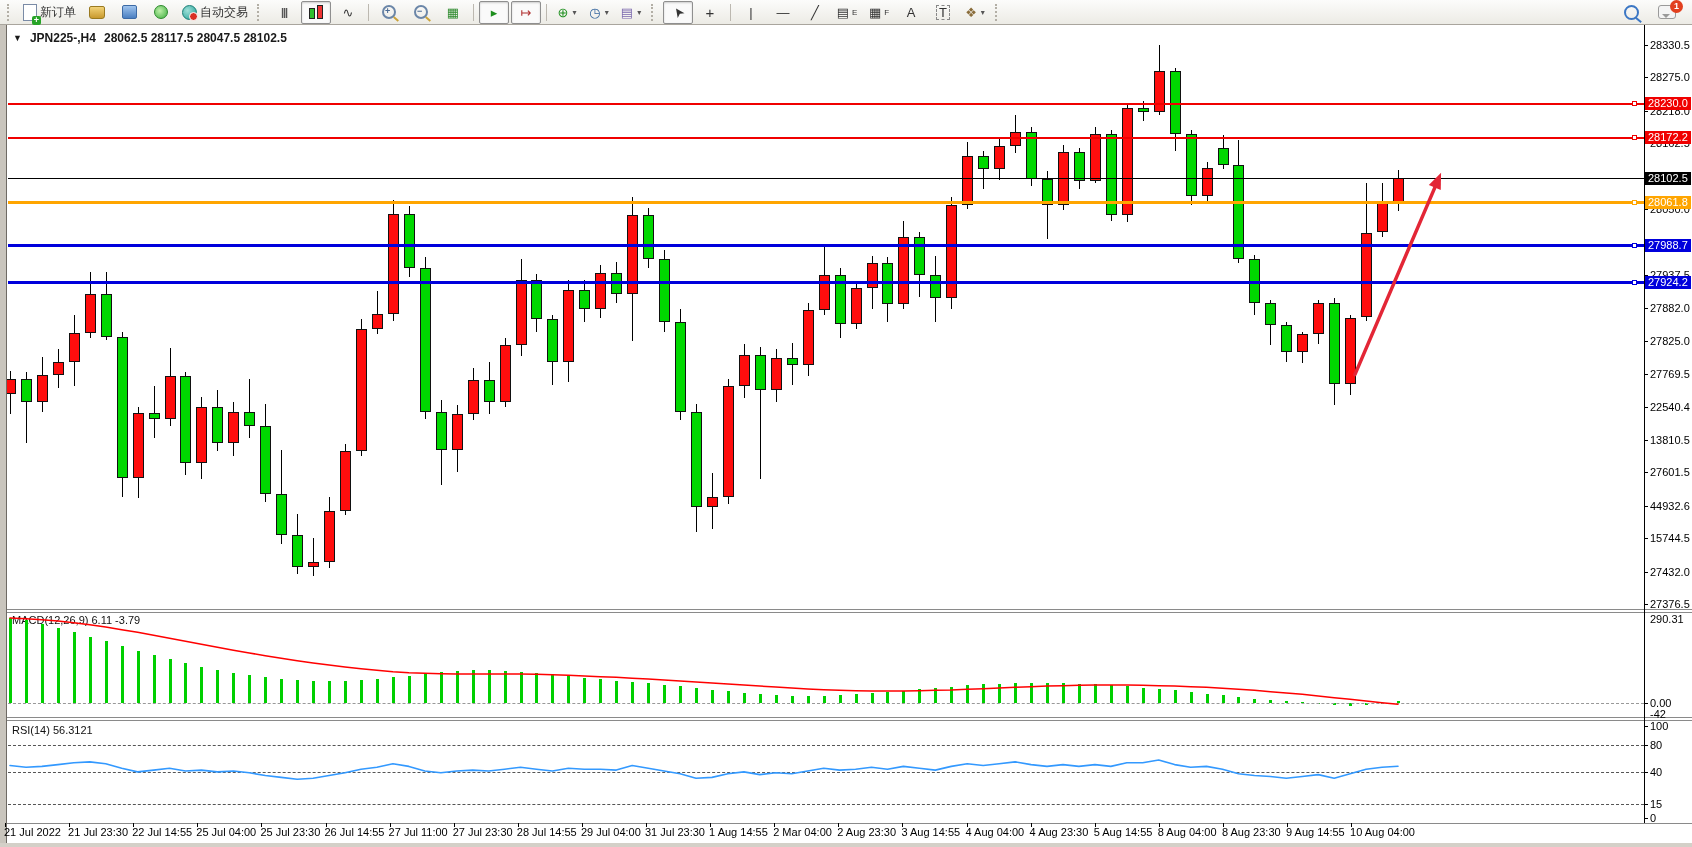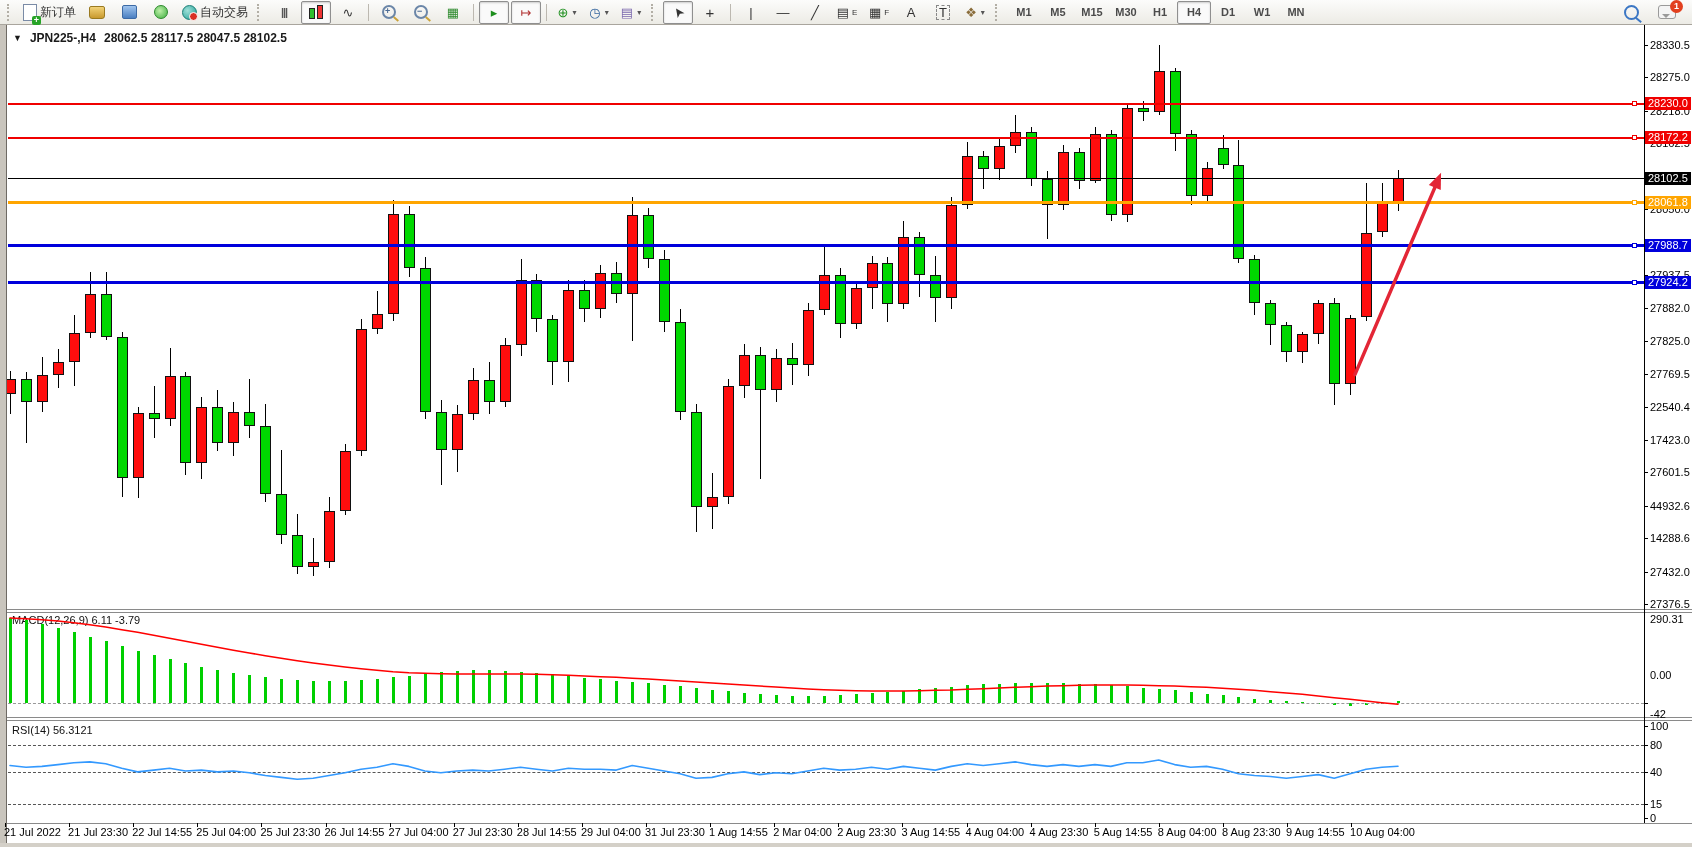--- a/index.html
+++ b/index.html
@@ -157,21 +157,20 @@
         <span class="glyph">A</span>
       </span>
     <span class="tbtn">
         <span class="glyph" style="border:1px dashed #888;padding:0 2px;">T</span>
       </span>
     <span class="tbtn">
         <span class="glyph" style="color:#8a6d3b">❖</span>
         <span class="dd">▾</span>
       </span>
     <span class="grip"></span>
-    <span id="tf-group"><span class="tbtn tf">M1</span><span class="tbtn tf">M5</span><span class="tbtn tf">M15</span><span class="tbtn tf">M30</span><span class="tbtn tf">H1</span><span class="tbtn tf pressed">H4</span><span class="tbtn tf">D1</span><span class="tbtn tf">W1</span><span class="tbtn tf">MN</span></span>
     <span id="tb-right">
       <span class="tbtn">
           <span class="search-mag"></span>
         </span>
       <span class="tbtn">
         <span class="chat">
           <span class="cnt">1</span>
         </span>
       </span>
     </span>
@@ -204,27 +203,27 @@
         <div class="price-lab" style="top: 244.199px;">27937.5</div>
         <div class="tickmark" style="top: 282.75px;"></div>
         <div class="price-lab" style="top: 276.75px;">27882.0</div>
         <div class="tickmark" style="top: 316.181px;"></div>
         <div class="price-lab" style="top: 310.181px;">27825.0</div>
         <div class="tickmark" style="top: 348.732px;"></div>
         <div class="price-lab" style="top: 342.732px;">27769.5</div>
         <div class="tickmark" style="top: 382.163px;"></div>
         <div class="price-lab" style="top: 376.163px;">22540.4</div>
         <div class="tickmark" style="top: 414.715px;"></div>
-        <div class="price-lab" style="top: 408.715px;">17423.0</div>
+        <div class="price-lab" style="top: 408.715px;">13810.5</div>
         <div class="tickmark" style="top: 447.266px;"></div>
         <div class="price-lab" style="top: 441.266px;">27601.5</div>
         <div class="tickmark" style="top: 480.697px;"></div>
         <div class="price-lab" style="top: 474.697px;">44932.6</div>
         <div class="tickmark" style="top: 513.248px;"></div>
-        <div class="price-lab" style="top: 507.248px;">14288.6</div>
+        <div class="price-lab" style="top: 507.248px;">15744.5</div>
         <div class="tickmark" style="top: 546.679px;"></div>
         <div class="price-lab" style="top: 540.679px;">27432.0</div>
         <div class="tickmark" style="top: 579.231px;"></div>
         <div class="price-lab" style="top: 573.231px;">27376.5</div>
         <div class="wick" style="left: 10px; top: 345.506px; height: 43.9883px;"></div>
         <div class="cbody" style="left: 5px; top: 354.304px; height: 14.6628px; background: rgb(255, 13, 13);"></div>
         <div class="wick" style="left: 25.954px; top: 347.266px; height: 70.9677px;"></div>
         <div class="cbody" style="left: 20.954px; top: 354.304px; height: 22.8739px; background: rgb(0, 216, 0);"></div>
         <div class="wick" style="left: 41.908px; top: 332.017px; height: 54.5455px;"></div>
         <div class="cbody" style="left: 36.908px; top: 350.199px; height: 26.9795px; background: rgb(255, 13, 13);"></div>
@@ -504,21 +503,21 @@
         <div class="macd-bar" style="left: 1285.32px; top: 676.333px; height: 1.66667px; background: rgb(0, 207, 0);"></div>
         <div class="macd-bar" style="left: 1301.27px; top: 677.333px; height: 1px; background: rgb(0, 207, 0);"></div>
         <div class="macd-bar" style="left: 1317.23px; top: 678px; height: 1px; background: rgb(0, 207, 0);"></div>
         <div class="macd-bar" style="left: 1333.18px; top: 678px; height: 1.66667px; background: rgb(0, 207, 0);"></div>
         <div class="macd-bar" style="left: 1349.14px; top: 678px; height: 2.66667px; background: rgb(0, 207, 0);"></div>
         <div class="macd-bar" style="left: 1365.09px; top: 678px; height: 2px; background: rgb(0, 207, 0);"></div>
         <div class="macd-bar" style="left: 1381.04px; top: 678px; height: 1px; background: rgb(0, 207, 0);"></div>
         <div class="macd-bar" style="left: 1397px; top: 676px; height: 2px; background: rgb(0, 207, 0);"></div>
         <div class="dash-line" style="left: 8px; top: 678px; width: 1636px; border-color: rgb(153, 153, 153);"></div>
         <div class="sub-lab" style="top: 587.98px;">290.31</div>
-        <div class="sub-lab" style="top: 644px;">0.00</div>
+        <div class="sub-lab" style="top: 672px;">0.00</div>
         <div class="sub-lab" style="top: 683px;">-42</div>
         <div class="tickmark" style="top: 678px;"></div>
         <div class="ind-label" style="top: 699px;">RSI(14) 56.3121</div>
         <div class="dash-line" style="left: 8px; top: 719.54px; width: 1636px;"></div>
         <div class="dash-line" style="left: 8px; top: 746.9px; width: 1636px;"></div>
         <div class="dash-line" style="left: 8px; top: 778.82px; width: 1636px;"></div>
         <div class="sub-lab" style="top: 695.3px;">100</div>
         <div class="tickmark" style="top: 701.3px;"></div>
         <div class="sub-lab" style="top: 713.54px;">80</div>
         <div class="tickmark" style="top: 719.54px;"></div>
@@ -544,21 +543,21 @@
     <div class="time-lab" style="left: 68.1px;">21 Jul 23:30</div>
     <div class="time-tick" style="left: 69.1px;"></div>
     <div class="time-lab" style="left: 132.2px;">22 Jul 14:55</div>
     <div class="time-tick" style="left: 133.2px;"></div>
     <div class="time-lab" style="left: 196.3px;">25 Jul 04:00</div>
     <div class="time-tick" style="left: 197.3px;"></div>
     <div class="time-lab" style="left: 260.4px;">25 Jul 23:30</div>
     <div class="time-tick" style="left: 261.4px;"></div>
     <div class="time-lab" style="left: 324.5px;">26 Jul 14:55</div>
     <div class="time-tick" style="left: 325.5px;"></div>
-    <div class="time-lab" style="left: 388.6px;">27 Jul 04:00</div>
+    <div class="time-lab" style="left: 388.6px;">27 Jul 11:00</div>
     <div class="time-tick" style="left: 389.6px;"></div>
     <div class="time-lab" style="left: 452.7px;">27 Jul 23:30</div>
     <div class="time-tick" style="left: 453.7px;"></div>
     <div class="time-lab" style="left: 516.8px;">28 Jul 14:55</div>
     <div class="time-tick" style="left: 517.8px;"></div>
     <div class="time-lab" style="left: 580.9px;">29 Jul 04:00</div>
     <div class="time-tick" style="left: 581.9px;"></div>
     <div class="time-lab" style="left: 645px;">31 Jul 23:30</div>
     <div class="time-tick" style="left: 646px;"></div>
     <div class="time-lab" style="left: 709.1px;">1 Aug 14:55</div>

